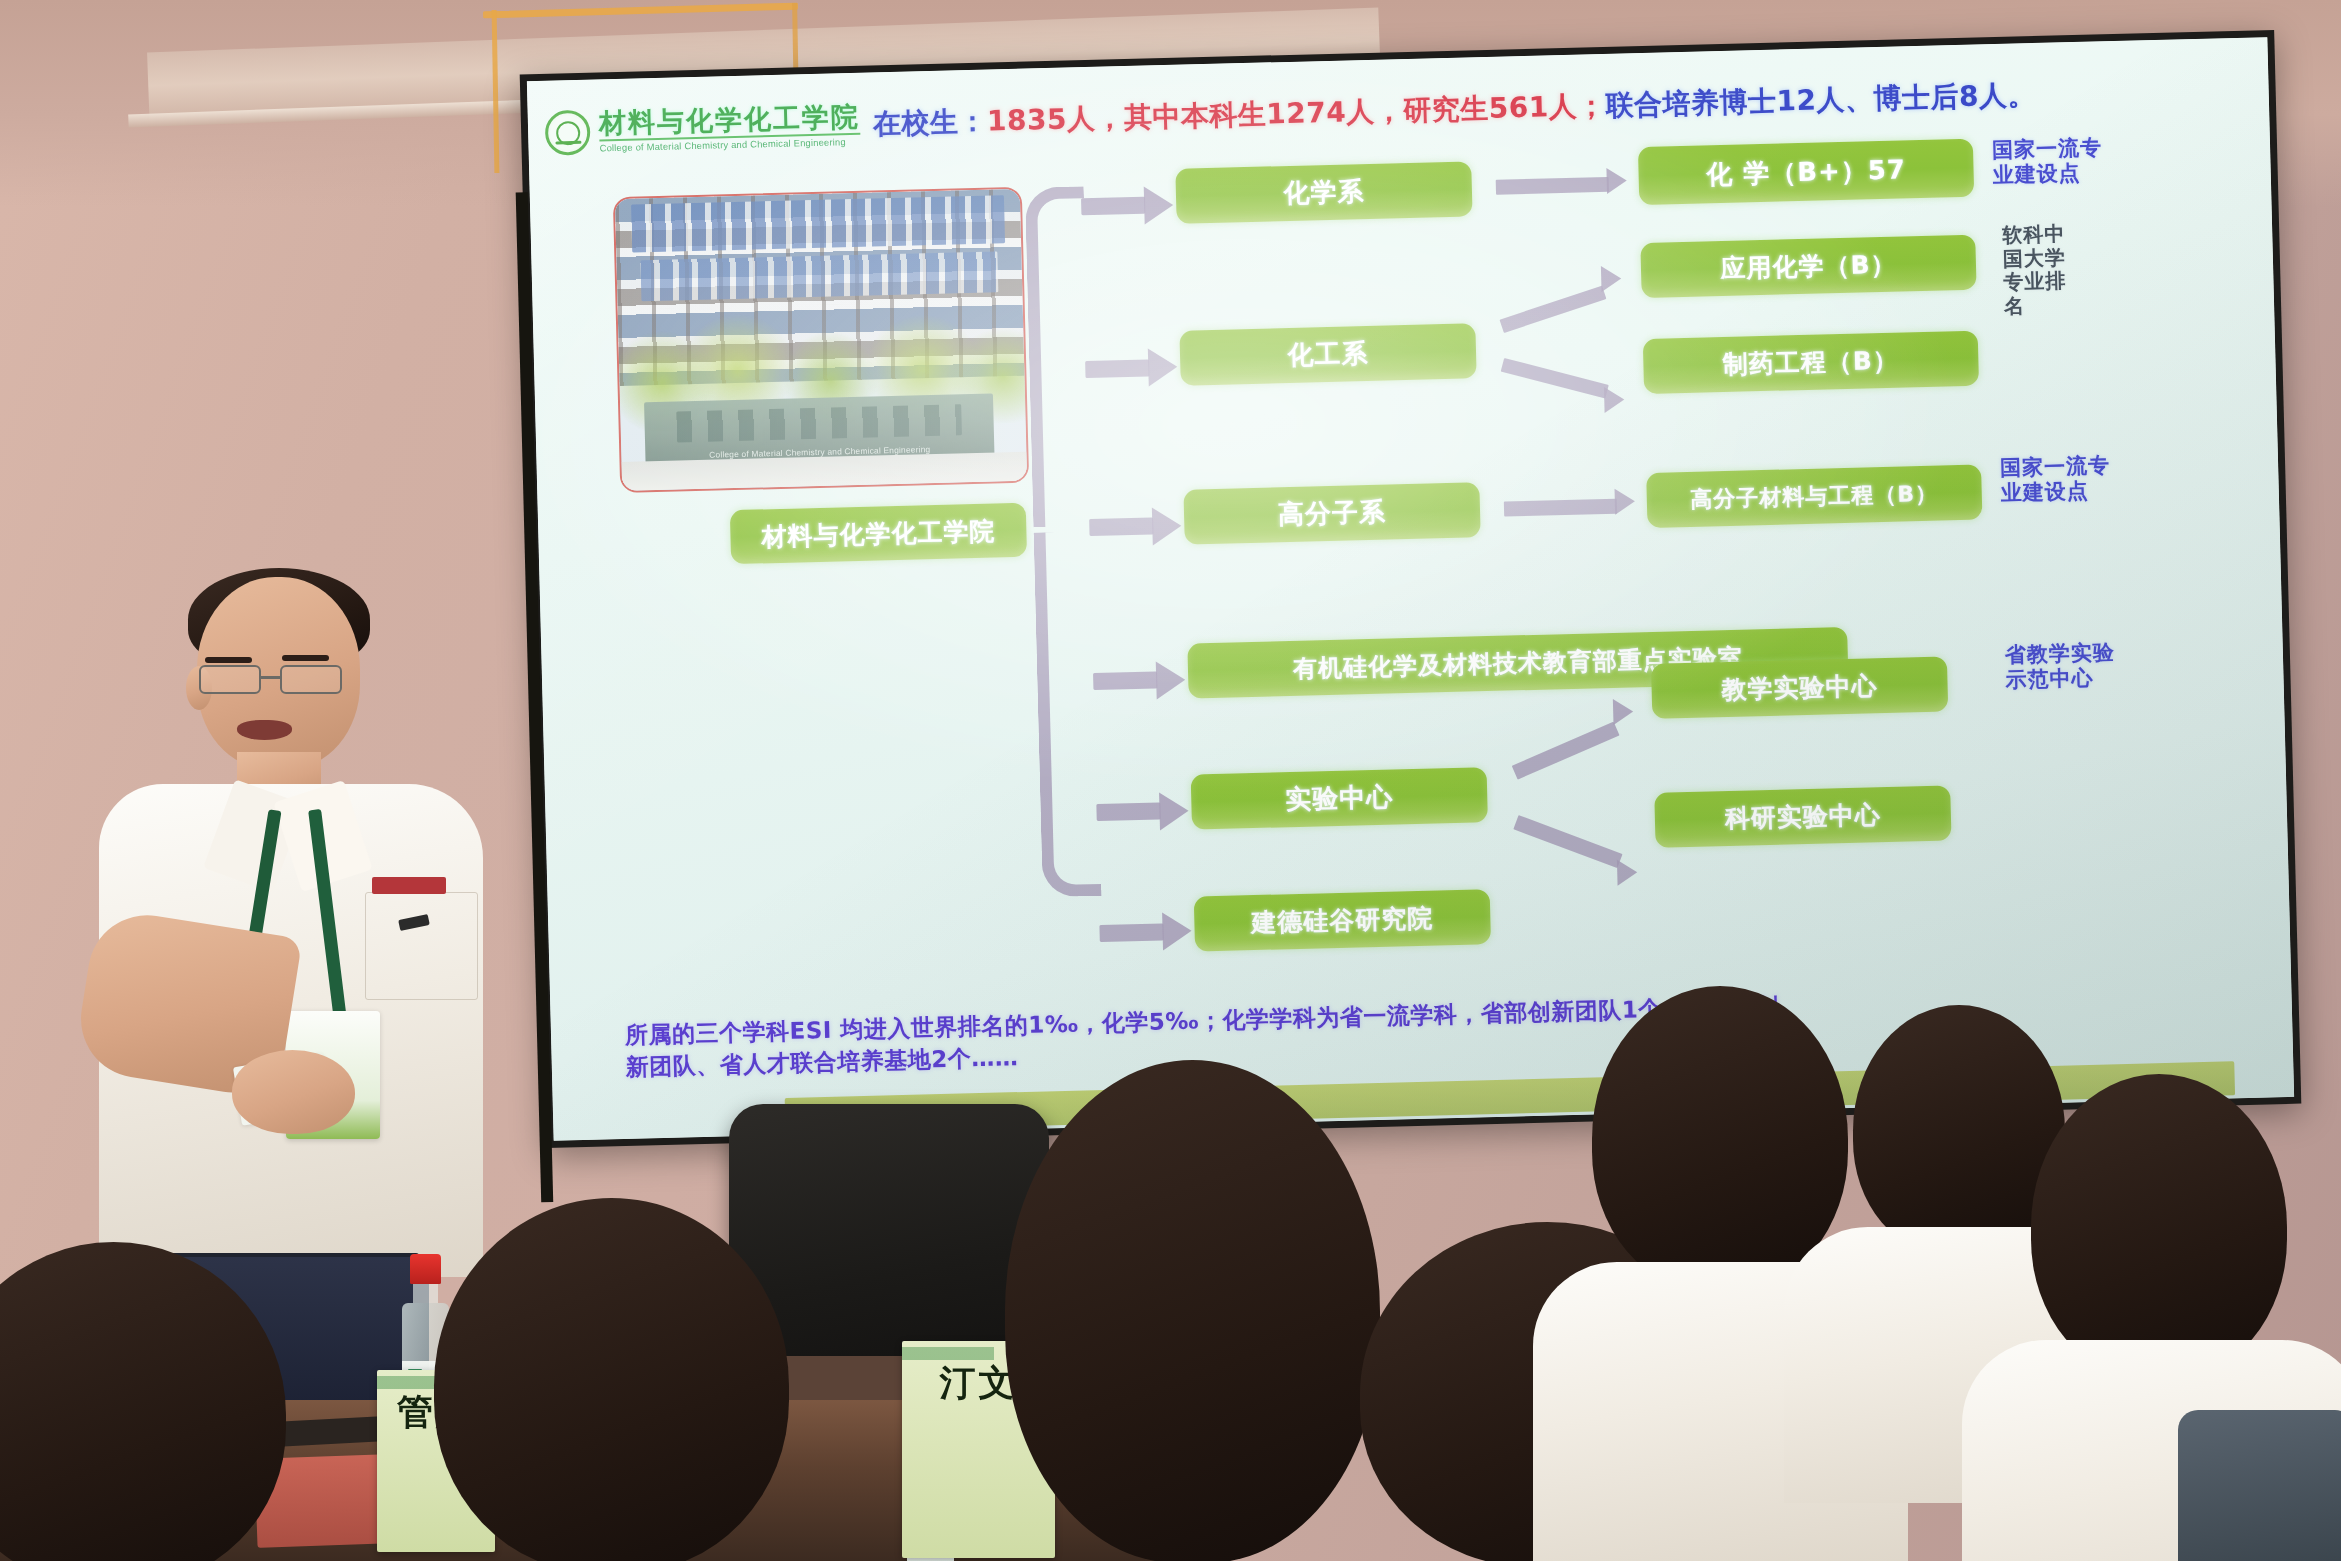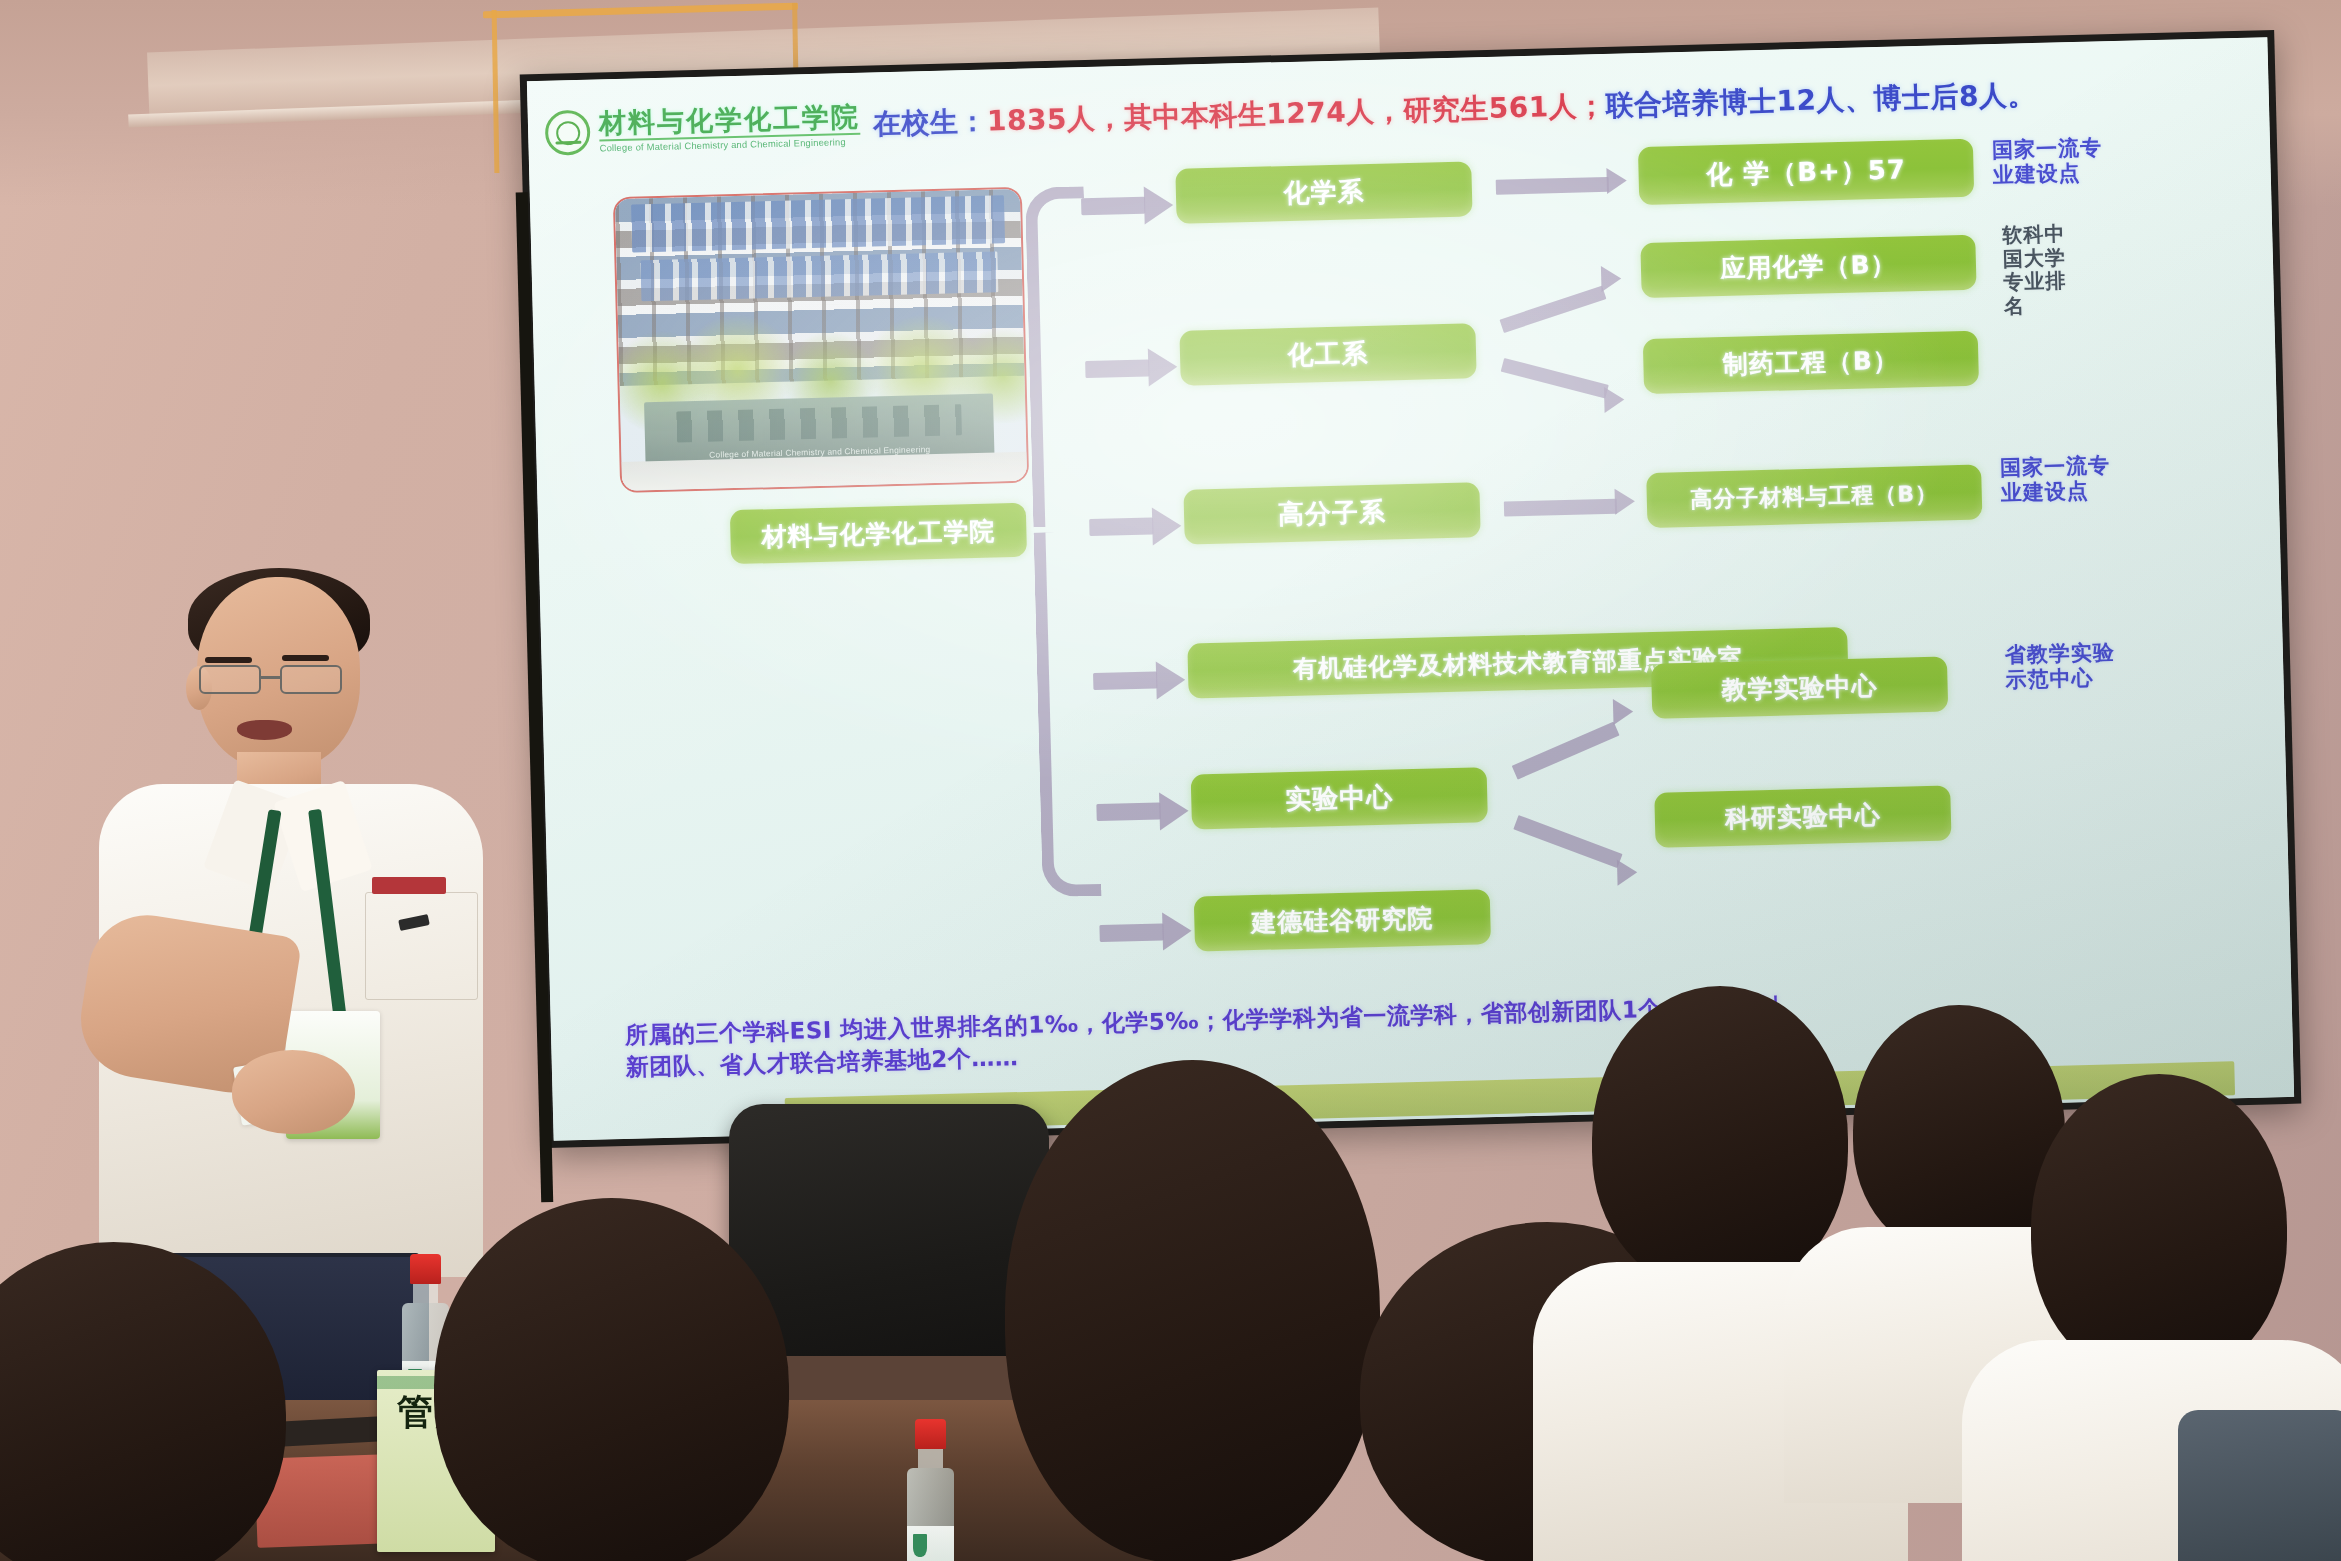--- a/index.html
+++ b/index.html
@@ -465,20 +465,24 @@
     <div class="body">
       <div class="lbl"></div>
 
     </div>
   </div>
 
   <div class="card" style="left:377px;top:1370px;width:118px;height:182px;">
     <div class="c-logo"></div>
     <div class="c-name">管庆</div>
   </div>
+  <div class="card" style="left:902px;top:1341px;width:153px;height:217px;">
+    <div class="c-logo"></div>
+    <div class="c-name">汀文</div>
+  </div>
 
   <div class="aud" style="left:-59px;top:1242px;width:345px;height:345px;">
     <div class="h hair"></div>
   </div>
 
   <div class="aud" style="left:434px;top:1198px;width:355px;height:375px;">
     <div class="h hair"></div>
   </div>
 
   <div class="aud" style="left:1005px;top:1060px;width:375px;height:503px;">

